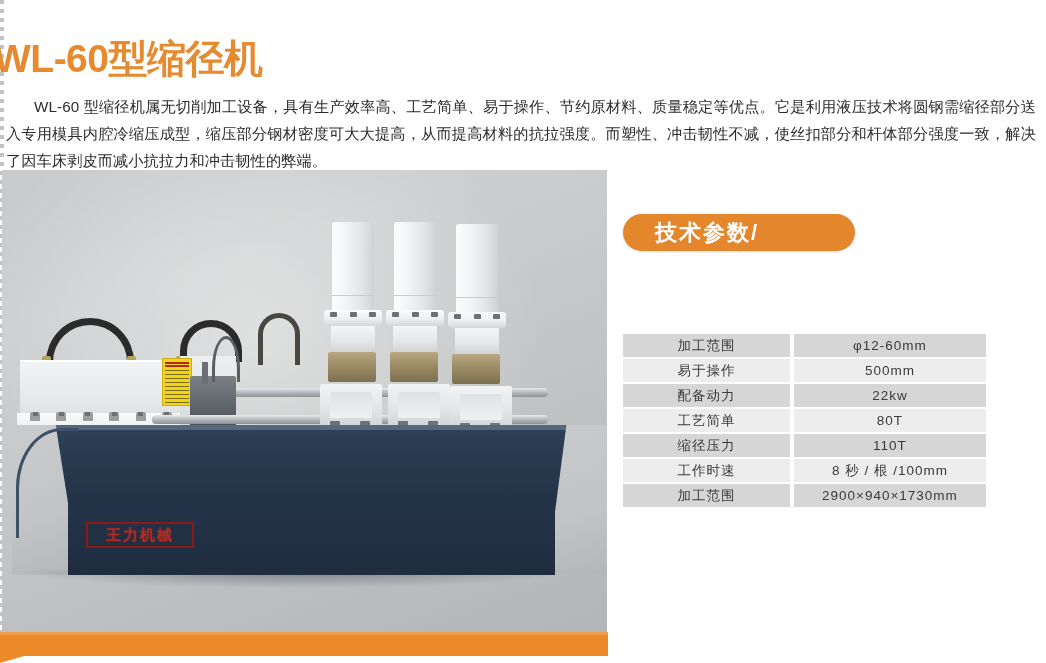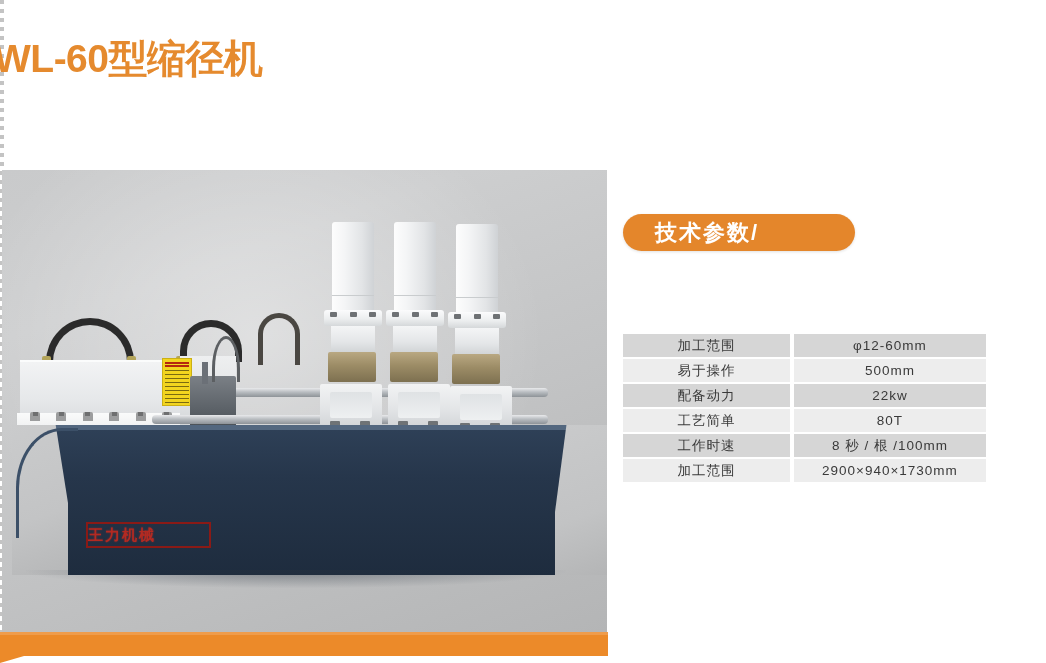--- a/index.html
+++ b/index.html
@@ -103,26 +103,27 @@
   }
   .base-shadow {
     position: absolute;
     left: 24px; top: 400px;
     width: 540px; height: 18px;
     background: radial-gradient(ellipse at 50% 0%, rgba(40,50,62,.45) 0%, rgba(40,50,62,0) 72%);
   }
   .base-logo {
     position: absolute;
     left: 84px; top: 352px;
-    width: 125px; height: 26px;
+    width: 108px; height: 26px;
     border: 2px solid #8a1a16;
     color: #b32a22;
     font-size: 15px;
     font-weight: bold;
     line-height: 22px;
+    text-align: center;
     letter-spacing: 2px;
     text-shadow: 0 0 2px rgba(200,40,30,.6);
   }
 
   
   .tank {
     position: absolute;
     left: 18px; top: 190px;
     width: 160px; height: 70px;
     background: linear-gradient(180deg, #f2f3f4 0%, #e6e8ea 55%, #d6d9dc 100%);
@@ -333,20 +334,21 @@
 </style>
 </head>
 <body>
 
 <div id="page">
 
   <div class="page-edge"></div>
 
   <h1 class="doc-title">WL-60型缩径机</h1>
 
+  <p class="doc-body">WL-60 型缩径机属无切削加工设备，具有生产效率高、工艺简单、易于操作、节约原材料、质量稳定等优点。它是利用液压技术将圆钢需缩径部分送入专用模具内腔冷缩压成型，缩压部分钢材密度可大大提高，从而提高材料的抗拉强度。而塑性、冲击韧性不减，使丝扣部分和杆体部分强度一致，解决了因车床剥皮而减小抗拉力和冲击韧性的弊端。</p>
 
   <div class="photo">
     <div class="photo-vignette"></div>
 
     <div class="rail r1"></div>
 
     <div class="hose h1"></div>
     <div class="hose-fit" style="left:40px; top:186px;"></div>
     <div class="hose-fit" style="left:125px; top:186px;"></div>
 
@@ -463,20 +465,24 @@
         </tr>
         <tr>
           <td class="k">配备动力</td>
           <td class="v">22kw</td>
         </tr>
         <tr>
           <td class="k">工艺简单</td>
           <td class="v">80T</td>
         </tr>
         <tr>
+          <td class="k">缩径压力</td>
+          <td class="v">110T</td>
+        </tr>
+        <tr>
           <td class="k">工作时速</td>
           <td class="v">8 秒 / 根 /100mm</td>
         </tr>
         <tr>
           <td class="k">加工范围</td>
           <td class="v">2900×940×1730mm</td>
         </tr>
       </tbody>
   </table>
 

